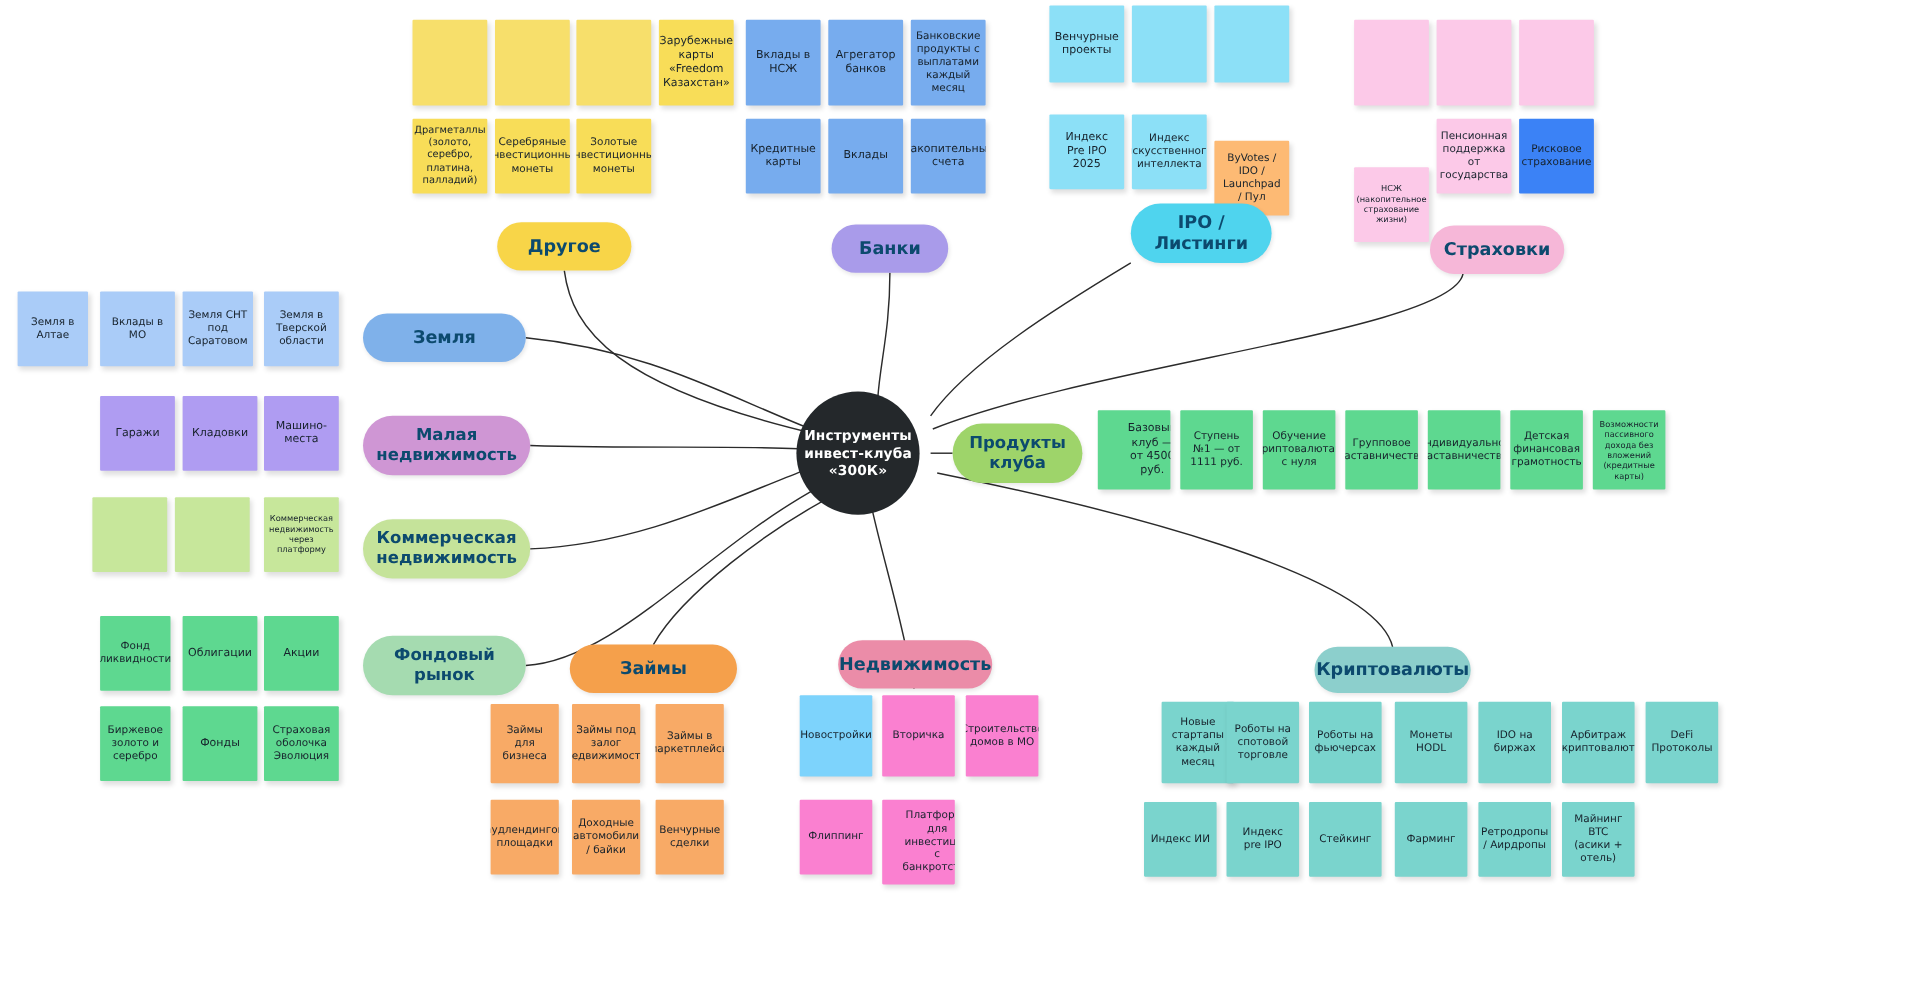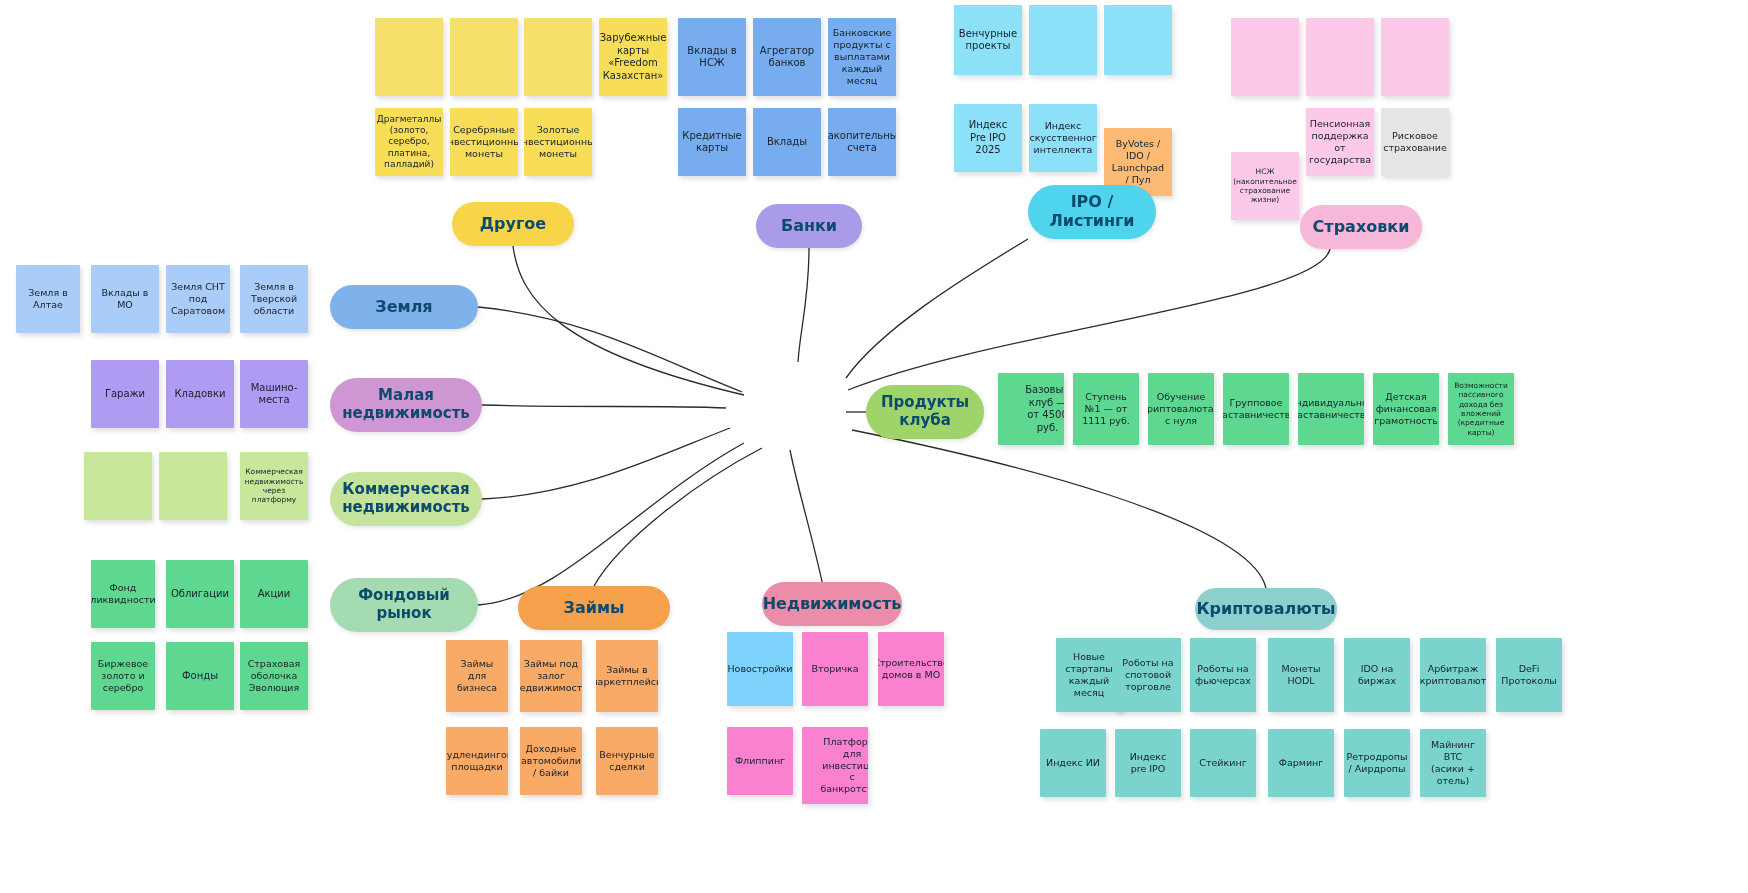--- a/index.html
+++ b/index.html
@@ -80,21 +80,21 @@
       <div class="card" style="left: 1029px; top: 5px; width: 68px; height: 70px; background: rgb(140, 224, 247); font-size: 10px;"></div>
       <div class="card" style="left: 1104px; top: 5px; width: 68px; height: 70px; background: rgb(140, 224, 247); font-size: 10px;"></div>
       <div class="card" style="left: 954px; top: 104px; width: 68px; height: 68px; background: rgb(140, 224, 247); font-size: 10px;">Индекс Pre IPO 2025</div>
       <div class="card" style="left: 1029px; top: 104px; width: 68px; height: 68px; background: rgb(140, 224, 247); font-size: 9.5px;">Индекс искусственного интеллекта</div>
       <div class="card" style="left: 1104px; top: 104px; width: 68px; height: 68px; background: #fdba74; font-size: 9.5px; margin-top: 24px;">ByVotes / IDO / Launchpad / Пул</div>
       <div class="card" style="left: 1231px; top: 18px; width: 68px; height: 78px; background: rgb(252, 201, 232); font-size: 10px;"></div>
       <div class="card" style="left: 1306px; top: 18px; width: 68px; height: 78px; background: rgb(252, 201, 232); font-size: 10px;"></div>
       <div class="card" style="left: 1381px; top: 18px; width: 68px; height: 78px; background: rgb(252, 201, 232); font-size: 10px;"></div>
       <div class="card" style="left: 1231px; top: 108px; width: 68px; height: 68px; background: rgb(252, 201, 232); font-size: 7.5px; margin-top: 44px;">НСЖ (накопительное страхование жизни)</div>
       <div class="card" style="left: 1306px; top: 108px; width: 68px; height: 68px; background: rgb(252, 201, 232); font-size: 9.5px;">Пенсионная поддержка от государства</div>
-      <div class="card" style="left: 1381px; top: 108px; width: 68px; height: 68px; background: #e5e5e5; font-size: 9.5px;">Рисковое страхование</div>
+      <div class="card" style="left: 1381px; top: 108px; width: 68px; height: 68px; background: #3b82f6; font-size: 9.5px;">Рисковое страхование</div>
       <div class="card" style="left: 16px; top: 265px; width: 64px; height: 68px; background: rgb(170, 204, 248); font-size: 9.5px;">Земля в Алтае</div>
       <div class="card" style="left: 91px; top: 265px; width: 68px; height: 68px; background: rgb(170, 204, 248); font-size: 9.5px;">Вклады в МО</div>
       <div class="card" style="left: 166px; top: 265px; width: 64px; height: 68px; background: rgb(170, 204, 248); font-size: 9.5px;">Земля СНТ под Саратовом</div>
       <div class="card" style="left: 240px; top: 265px; width: 68px; height: 68px; background: rgb(170, 204, 248); font-size: 9.5px;">Земля в Тверской области</div>
       <div class="card" style="left: 91px; top: 360px; width: 68px; height: 68px; background: rgb(175, 156, 242); font-size: 10px;">Гаражи</div>
       <div class="card" style="left: 166px; top: 360px; width: 68px; height: 68px; background: rgb(175, 156, 242); font-size: 10px;">Кладовки</div>
       <div class="card" style="left: 240px; top: 360px; width: 68px; height: 68px; background: rgb(175, 156, 242); font-size: 10px;">Машино-места</div>
       <div class="card" style="left: 84px; top: 452px; width: 68px; height: 68px; background: rgb(199, 231, 155); font-size: 10px;"></div>
       <div class="card" style="left: 159px; top: 452px; width: 68px; height: 68px; background: rgb(199, 231, 155); font-size: 10px;"></div>
       <div class="card" style="left: 240px; top: 452px; width: 68px; height: 68px; background: rgb(199, 231, 155); font-size: 7.5px;">Коммерческая недвижимость через платформу</div>
@@ -143,13 +143,16 @@
       <div class="pill" style="left: 330px; top: 472px; width: 152px; height: 54px; background: rgb(197, 227, 154); font-size: 15px;">Коммерческая недвижимость</div>
       <div class="pill" style="left: 330px; top: 578px; width: 148px; height: 54px; background: rgb(165, 219, 176); font-size: 15px;">Фондовый рынок</div>
       <div class="pill" style="left: 518px; top: 586px; width: 152px; height: 44px; background: rgb(245, 160, 75); font-size: 16px;">Займы</div>
       <div class="pill" style="left: 756px; top: 204px; width: 106px; height: 44px; background: rgb(169, 155, 234); font-size: 16px;">Банки</div>
       <div class="pill" style="left: 762px; top: 582px; width: 140px; height: 44px; background: rgb(235, 140, 168); font-size: 16px;">Недвижимость</div>
       <div class="pill" style="left: 1028px; top: 185px; width: 128px; height: 54px; background: rgb(79, 212, 238); font-size: 16px;">IPO / Листинги</div>
       <div class="pill" style="left: 866px; top: 385px; width: 118px; height: 54px; background: rgb(158, 212, 106); font-size: 15px;">Продукты клуба</div>
       <div class="pill" style="left: 1300px; top: 205px; width: 122px; height: 44px; background: rgb(246, 183, 216); font-size: 16px;">Страховки</div>
       <div class="pill" style="left: 1195px; top: 588px; width: 142px; height: 42px; background: rgb(140, 207, 204); font-size: 16px;">Криптовалюты</div>
     </div>
+  <div class="hub" id="hub-node" style="left:724px;top:356px;width:112px;height:112px;">
+    <span>Инструменты инвест-клуба «300К»</span>
+  </div>
 </div>
 
 </body></html>

